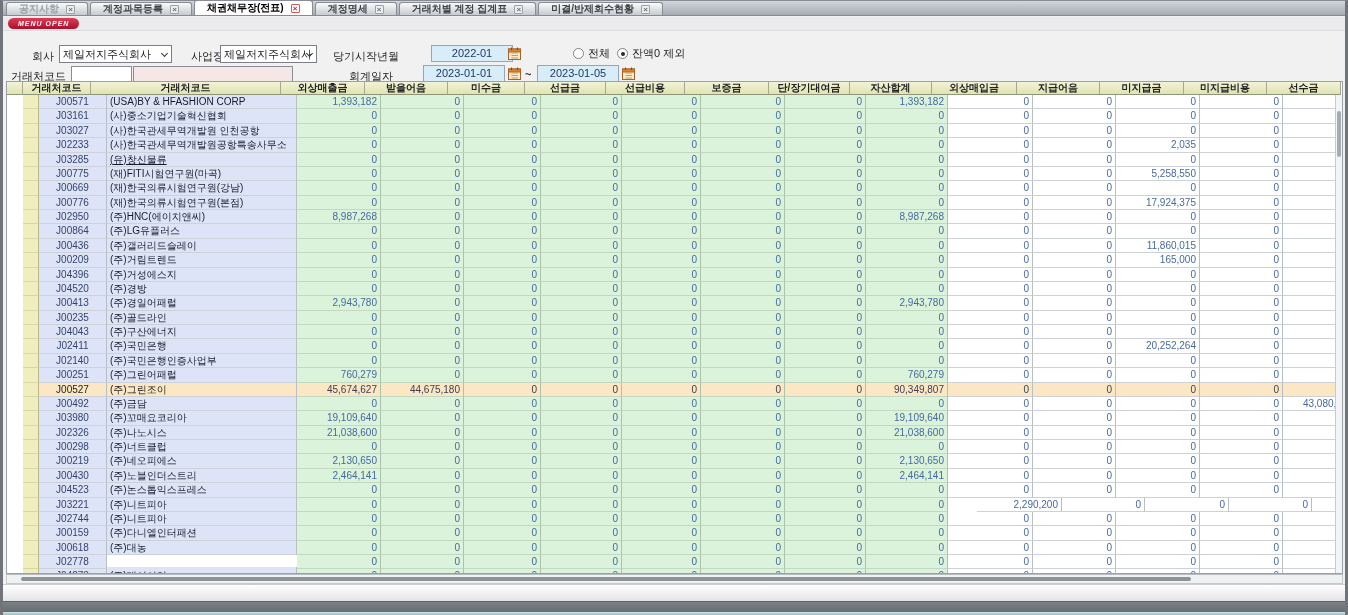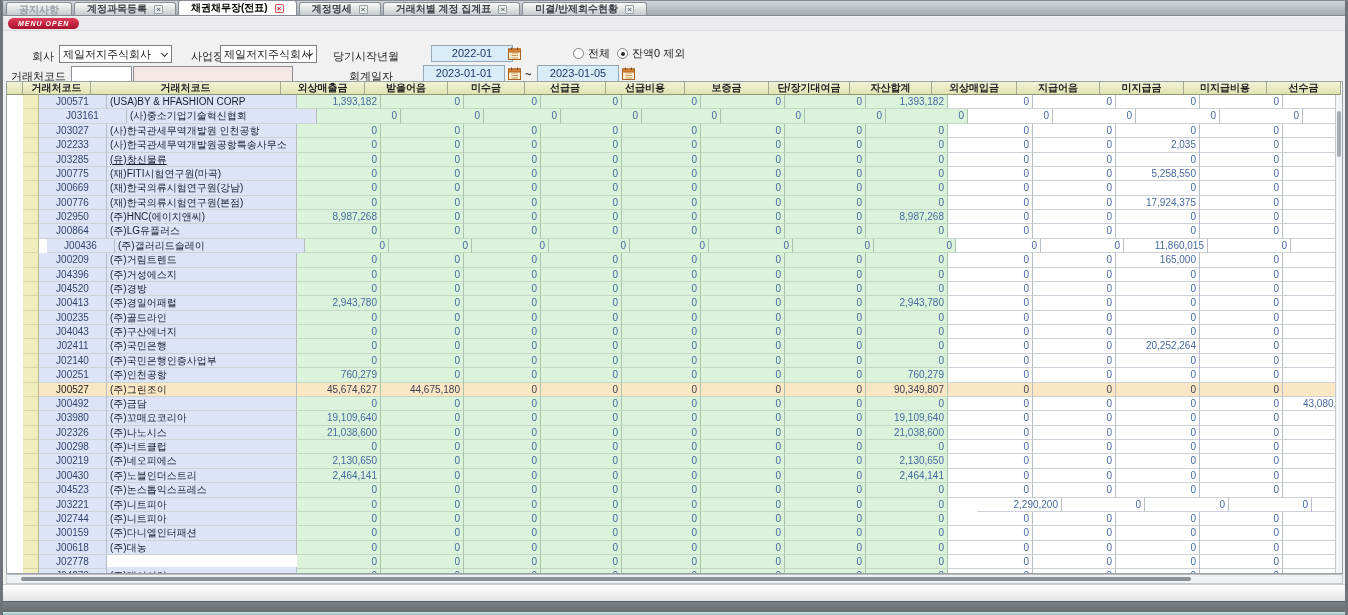--- a/index.html
+++ b/index.html
@@ -10,21 +10,21 @@
     border-top:1px solid #888c94; border-left:3px solid #70747a; border-right:3px solid #70747a;
     overflow:hidden;
   }
   
   .tabbar{position:absolute;left:0;top:0;width:100%;height:15px;
     background:linear-gradient(#d2d5da,#a7abb3);
     display:flex;align-items:flex-end;padding-left:3px;gap:2px;border-bottom:1px solid #868a92;}
   .tab{height:13px;padding:0 12px;display:flex;align-items:center;gap:7px;
     background:linear-gradient(#fafafa,#c7cad0);border:1px solid #888c94;border-bottom:none;
     border-radius:3px 3px 0 0;font-size:10px;font-weight:bold;color:#3c3f46;white-space:nowrap;}
-  .tab.disabled{color:#9aa0a8;flex-direction:column;}
+  .tab.disabled{color:#9aa0a8;}
   .tab.active{background:#ffffff;color:#000;height:15px;}
   .closebox{width:9px;height:9px;border:1px solid #9aa0a8;background:#eceef0;color:#6a7078;
     font-size:8px;line-height:7px;text-align:center;border-radius:1px;font-weight:bold;}
   .tab.active .closebox{border-color:#d05a5a;color:#cc2222;background:#fff;}
   
   .menubar{position:absolute;left:0;top:16px;width:100%;height:14px;background:#ebebed;border-bottom:1px solid #dcdcde;}
   .menuopen{position:absolute;left:5px;top:1px;height:11px;line-height:11px;padding:0 10px;
     background:linear-gradient(#e23a56,#a8112e);border-radius:6px;color:#fff;
     font-size:7px;font-weight:bold;font-style:italic;letter-spacing:1px;}
   
@@ -195,21 +195,21 @@
           <div class="num g" style="width: 81px;">0</div>
           <div class="num g" style="width: 82px;">1,393,182</div>
           <div class="num w" style="width: 85px;">0</div>
           <div class="num w" style="width: 83px;">0</div>
           <div class="num w" style="width: 84px;">0</div>
           <div class="num w" style="width: 83px;">0</div>
           <div class="num w" style="width: 74px;">0</div>
         </div>
         <div class="row">
           <div class="ind" style="width: 16px;"></div>
-          <div class="code" style="width: 88px;">J03161</div>
+          <div class="code" style="width: 68px;">J03161</div>
           <div class="nm" style="width: 190px;">(사)중소기업기술혁신협회</div>
           <div class="num g" style="width: 84px;">0</div>
           <div class="num g" style="width: 83px;">0</div>
           <div class="num g" style="width: 77px;">0</div>
           <div class="num g" style="width: 81px;">0</div>
           <div class="num g" style="width: 79px;">0</div>
           <div class="num g" style="width: 84px;">0</div>
           <div class="num g" style="width: 81px;">0</div>
           <div class="num g" style="width: 82px;">0</div>
           <div class="num w" style="width: 85px;">0</div>
@@ -357,21 +357,21 @@
           <div class="num g" style="width: 81px;">0</div>
           <div class="num g" style="width: 82px;">0</div>
           <div class="num w" style="width: 85px;">0</div>
           <div class="num w" style="width: 83px;">0</div>
           <div class="num w" style="width: 84px;">0</div>
           <div class="num w" style="width: 83px;">0</div>
           <div class="num w" style="width: 74px;">0</div>
         </div>
         <div class="row">
           <div class="ind" style="width: 16px;"></div>
-          <div class="code" style="width: 68px; margin-left: 8px;">J00436</div>
+          <div class="code" style="width: 68px;">J00436</div>
           <div class="nm" style="width: 190px;">(주)갤러리드슬레이</div>
           <div class="num g" style="width: 84px;">0</div>
           <div class="num g" style="width: 83px;">0</div>
           <div class="num g" style="width: 77px;">0</div>
           <div class="num g" style="width: 81px;">0</div>
           <div class="num g" style="width: 79px;">0</div>
           <div class="num g" style="width: 84px;">0</div>
           <div class="num g" style="width: 81px;">0</div>
           <div class="num g" style="width: 82px;">0</div>
           <div class="num w" style="width: 85px;">0</div>
@@ -520,21 +520,21 @@
           <div class="num g" style="width: 82px;">0</div>
           <div class="num w" style="width: 85px;">0</div>
           <div class="num w" style="width: 83px;">0</div>
           <div class="num w" style="width: 84px;">0</div>
           <div class="num w" style="width: 83px;">0</div>
           <div class="num w" style="width: 74px;">0</div>
         </div>
         <div class="row">
           <div class="ind" style="width: 16px;"></div>
           <div class="code" style="width: 68px;">J00251</div>
-          <div class="nm" style="width: 190px;">(주)인천공항</div>
+          <div class="nm" style="width: 190px;">(주)그린어패럴</div>
           <div class="num g" style="width: 84px;">760,279</div>
           <div class="num g" style="width: 83px;">0</div>
           <div class="num g" style="width: 77px;">0</div>
           <div class="num g" style="width: 81px;">0</div>
           <div class="num g" style="width: 79px;">0</div>
           <div class="num g" style="width: 84px;">0</div>
           <div class="num g" style="width: 81px;">0</div>
           <div class="num g" style="width: 82px;">760,279</div>
           <div class="num w" style="width: 85px;">0</div>
           <div class="num w" style="width: 83px;">0</div>

